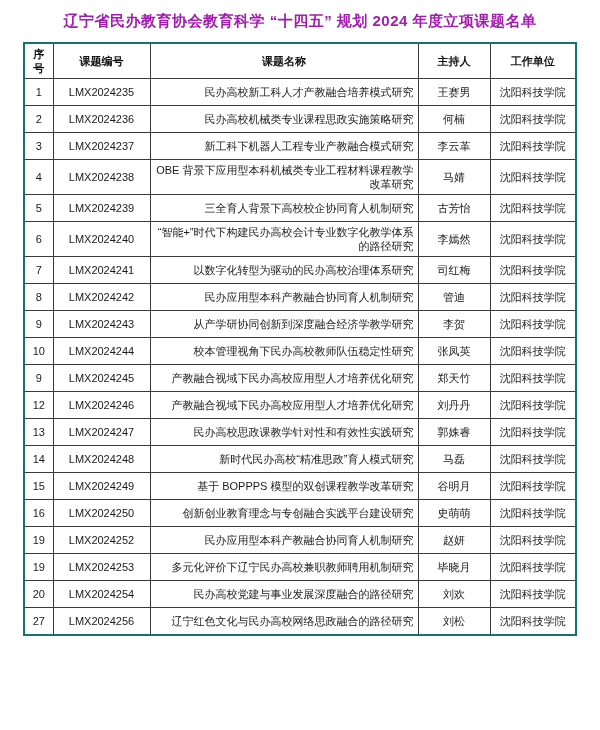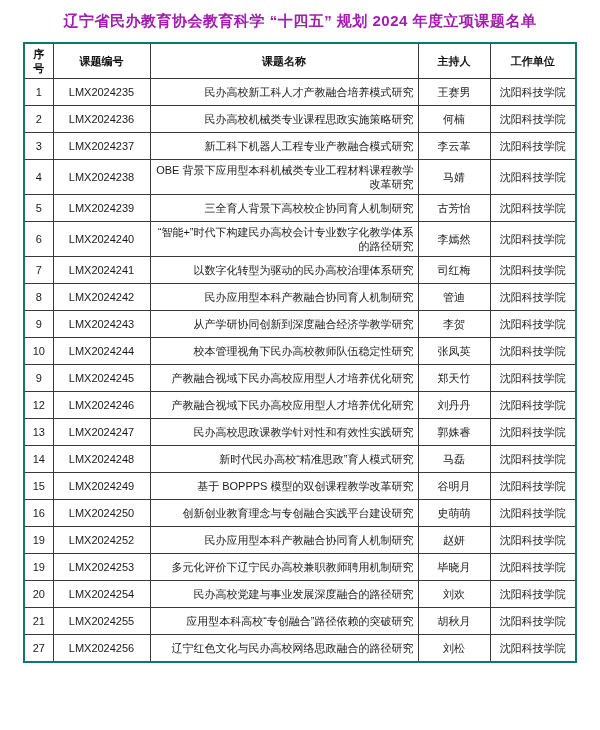--- a/index.html
+++ b/index.html
@@ -231,27 +231,20 @@
     </tr>
 
     <tr>
       <td class="cell-no">20</td>
       <td class="cell-code">LMX2024254</td>
       <td class="cell-name">民办高校党建与事业发展深度融合的路径研究</td>
       <td class="cell-host">刘欢</td>
       <td class="cell-unit">沈阳科技学院</td>
     </tr>
 
-    <tr>
-      <td class="cell-no">21</td>
-      <td class="cell-code">LMX2024255</td>
-      <td class="cell-name">应用型本科高校“专创融合”路径依赖的突破研究</td>
-      <td class="cell-host">胡秋月</td>
-      <td class="cell-unit">沈阳科技学院</td>
-    </tr>
 
     <tr>
       <td class="cell-no">27</td>
       <td class="cell-code">LMX2024256</td>
       <td class="cell-name">辽宁红色文化与民办高校网络思政融合的路径研究</td>
       <td class="cell-host">刘松</td>
       <td class="cell-unit">沈阳科技学院</td>
     </tr>
   </tbody>
   </table>

